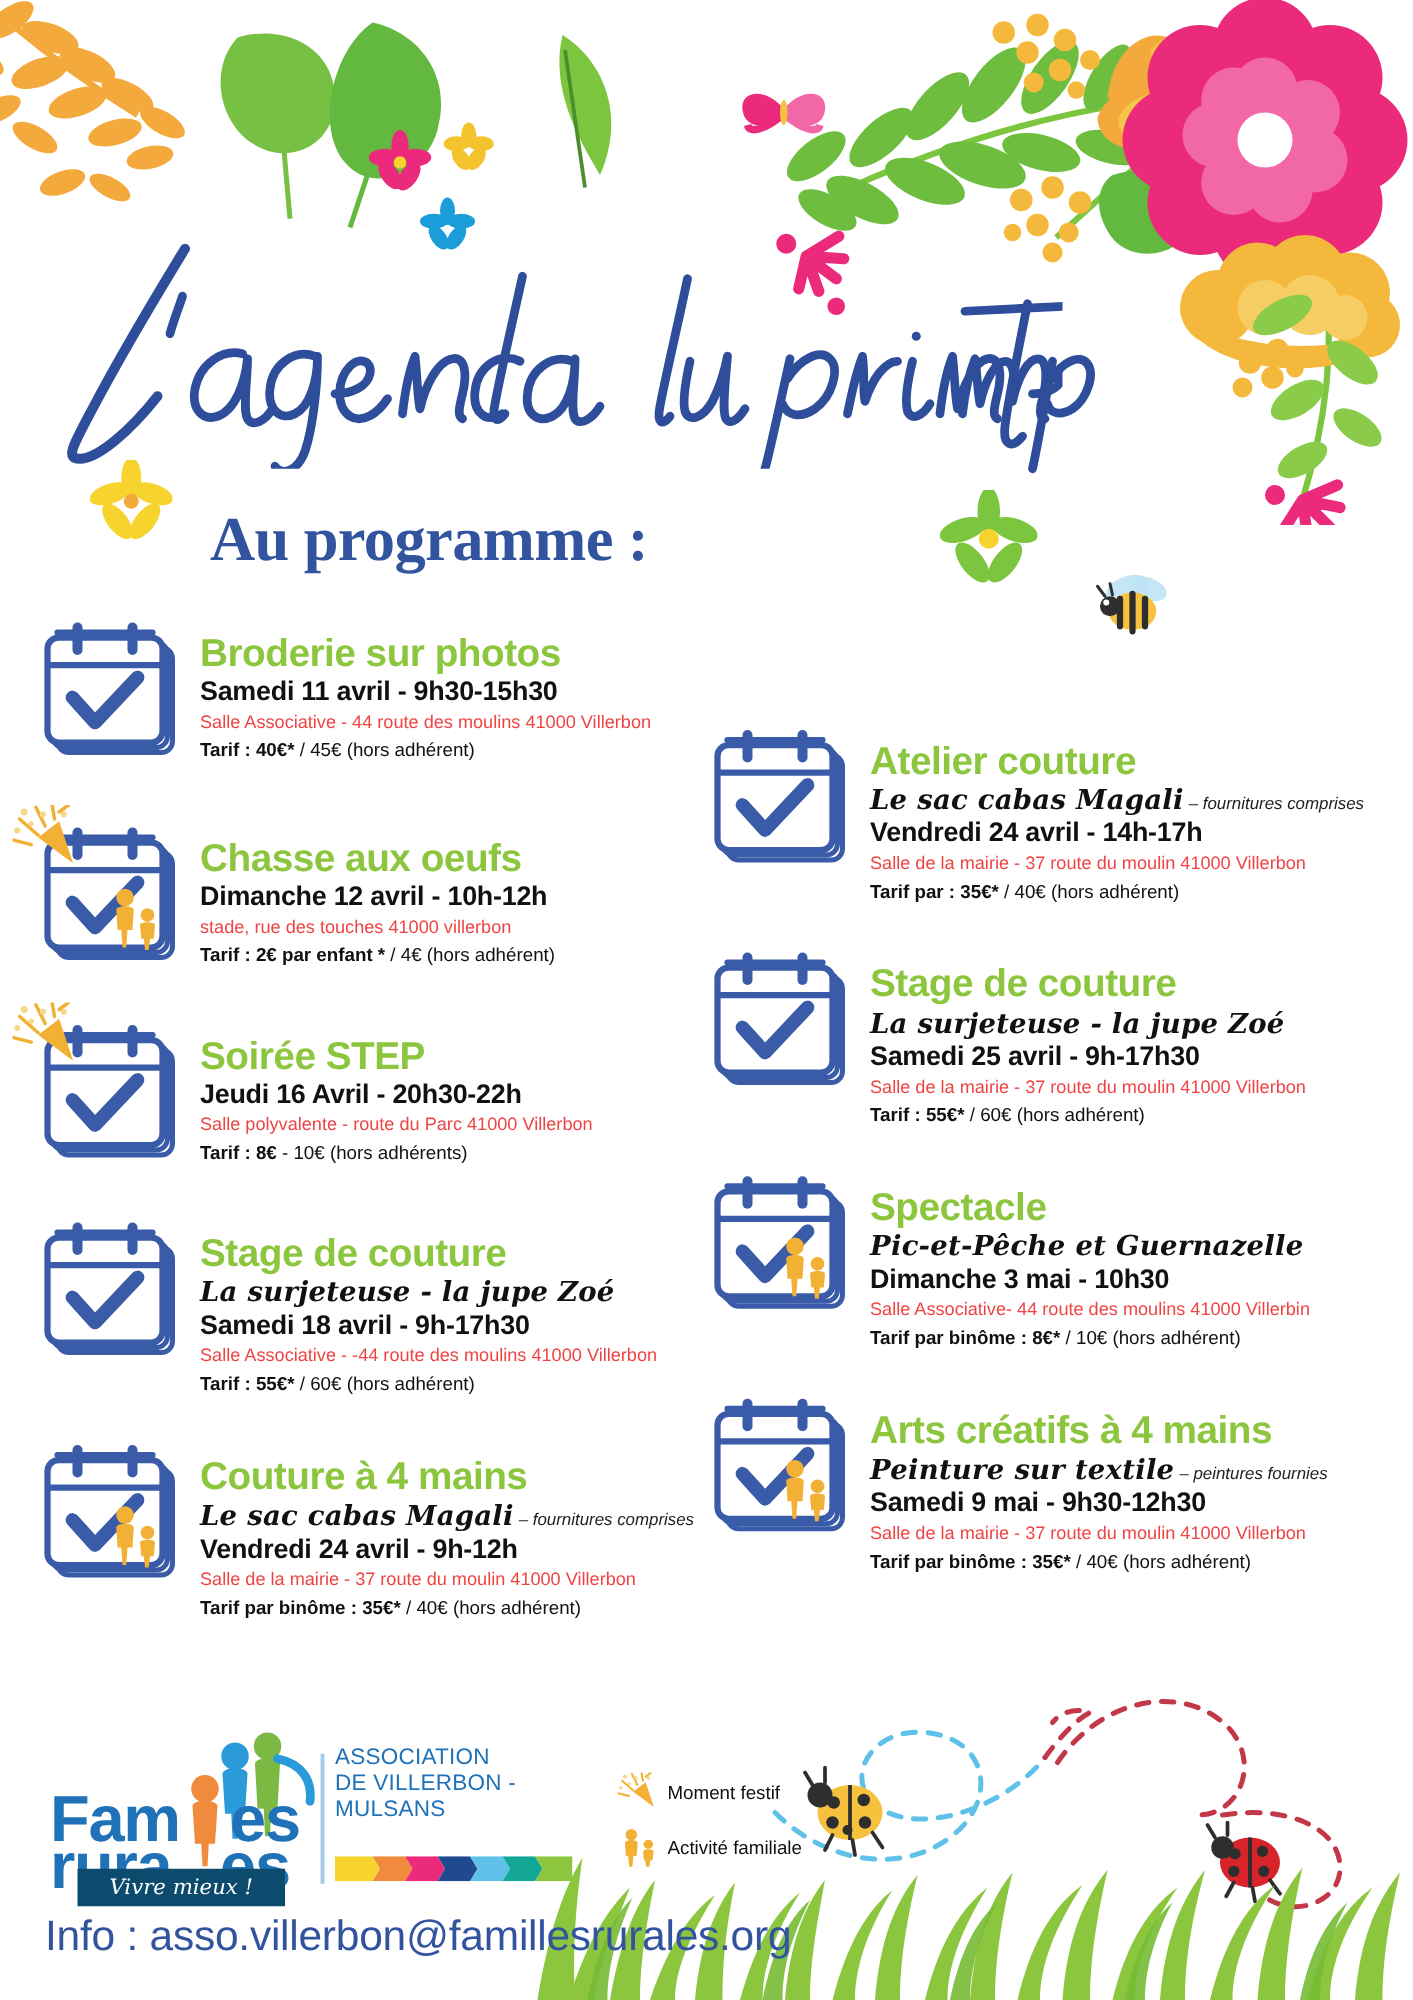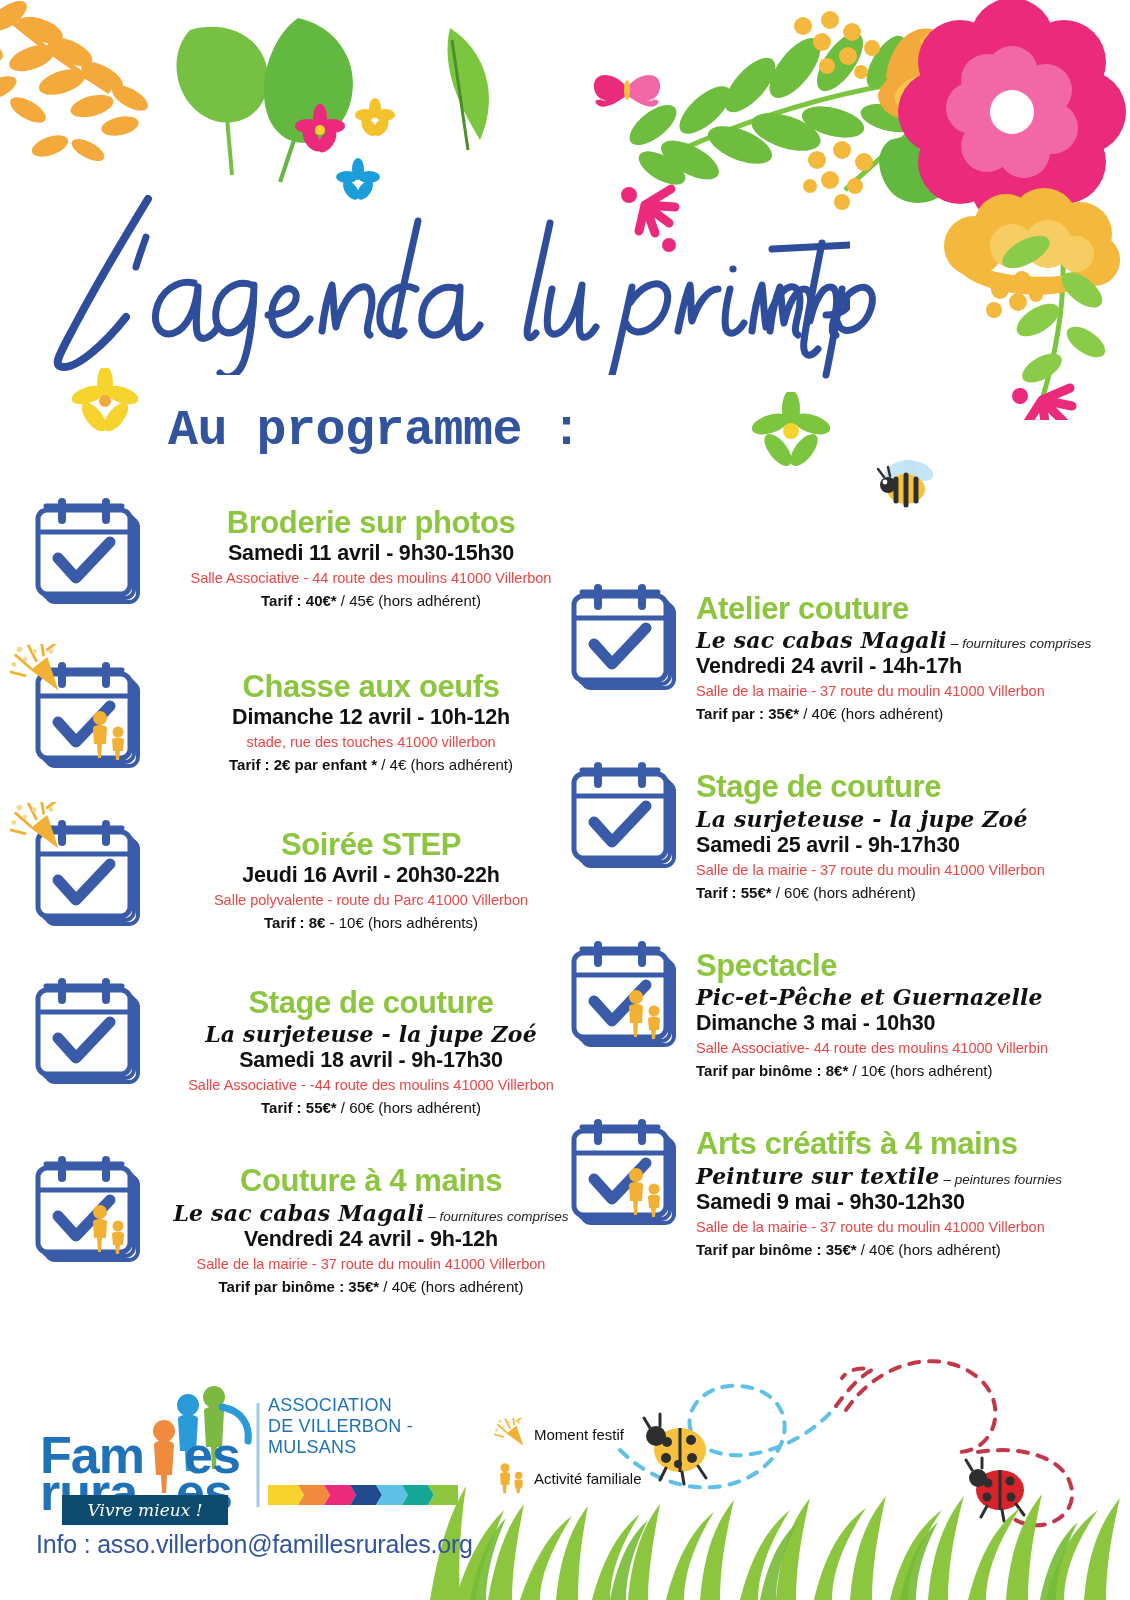--- a/index.html
+++ b/index.html
@@ -24,26 +24,26 @@
 
   
   .title-script {
     position: absolute; left: 30px; top: 185px;
     width: 820px; height: 190px;
   }
   .au-programme {
     position: absolute; left: 168px; top: 402px;
     font-size: 50px; font-weight: bold; letter-spacing: -0.5px;
     color: #32549e;
-    font-family: Liberation Mono, monospace;
+    font-family: Liberation Serif, serif;
   }
 
   
   .col { position: absolute; }
-  .col-left  { left: 22px;  top: 492px;  width: 560px; text-align: center; }
+  .col-left  { left: 22px;  top: 492px;  width: 560px; }
   .col-right { left: 558px; top: 578px;  width: 572px; }
 
   .event {
     position: relative;
     display: flex;
     align-items: flex-start;
     margin-bottom: 16px;
   }
   .event-icon {
     position: relative;
@@ -107,21 +107,21 @@
   
   .logo-block { position: absolute; left: 36px; top: 1385px; width: 420px; height: 130px; }
 
   .legend { position: absolute; left: 494px; top: 1418px; width: 230px; }
   .legend-row { display: flex; align-items: center; margin-bottom: 12px; }
   .legend-ico { width: 34px; height: 32px; flex: 0 0 auto; margin-right: 6px; position: relative; }
   .legend-lbl { font-size: 15px; color: #111111; font-weight: normal; }
 
   .info-line {
     position: absolute; left: 36px; top: 1530px;
-    font-size: 25px; color: #32549e; font-weight: normal;
+    font-size: 34px; color: #32549e; font-weight: normal;
     letter-spacing: -0.2px;
     text-align: right;
   }
 </style>
 </head>
 <body>
 
 <div class="poster">
 
   <svg class="deco deco-top-left" viewBox="0 0 520 220">

